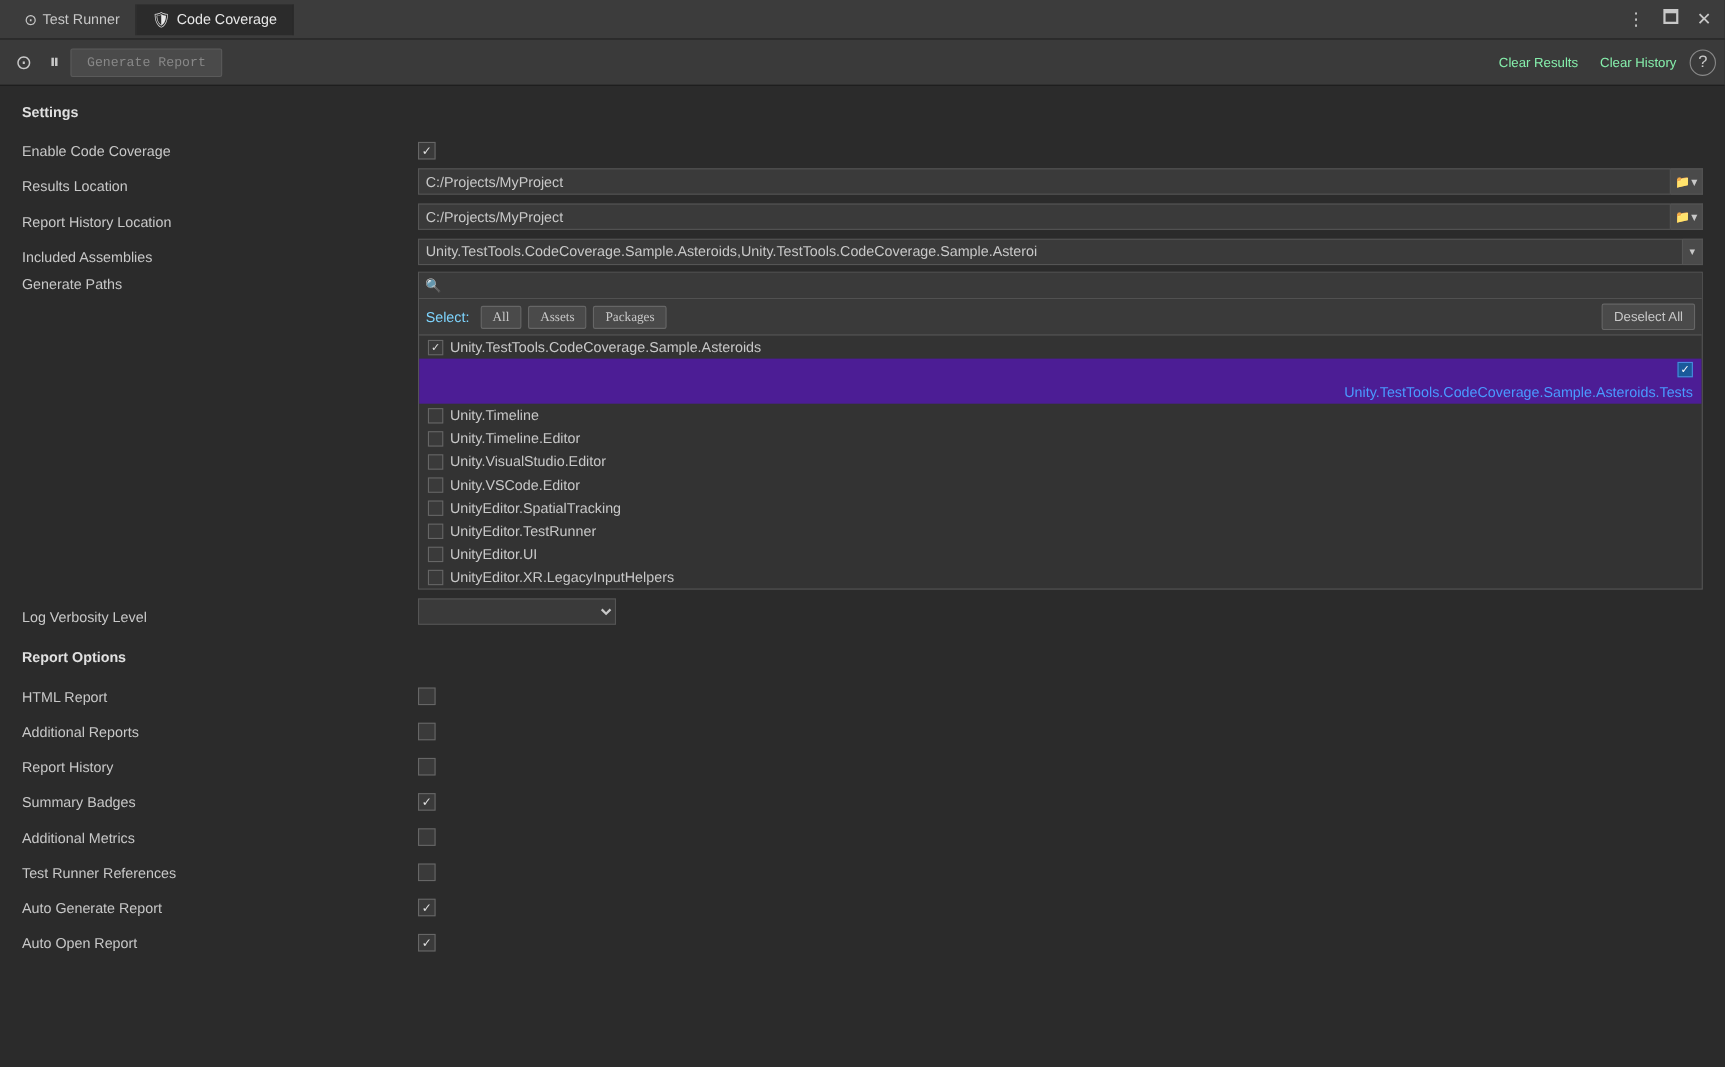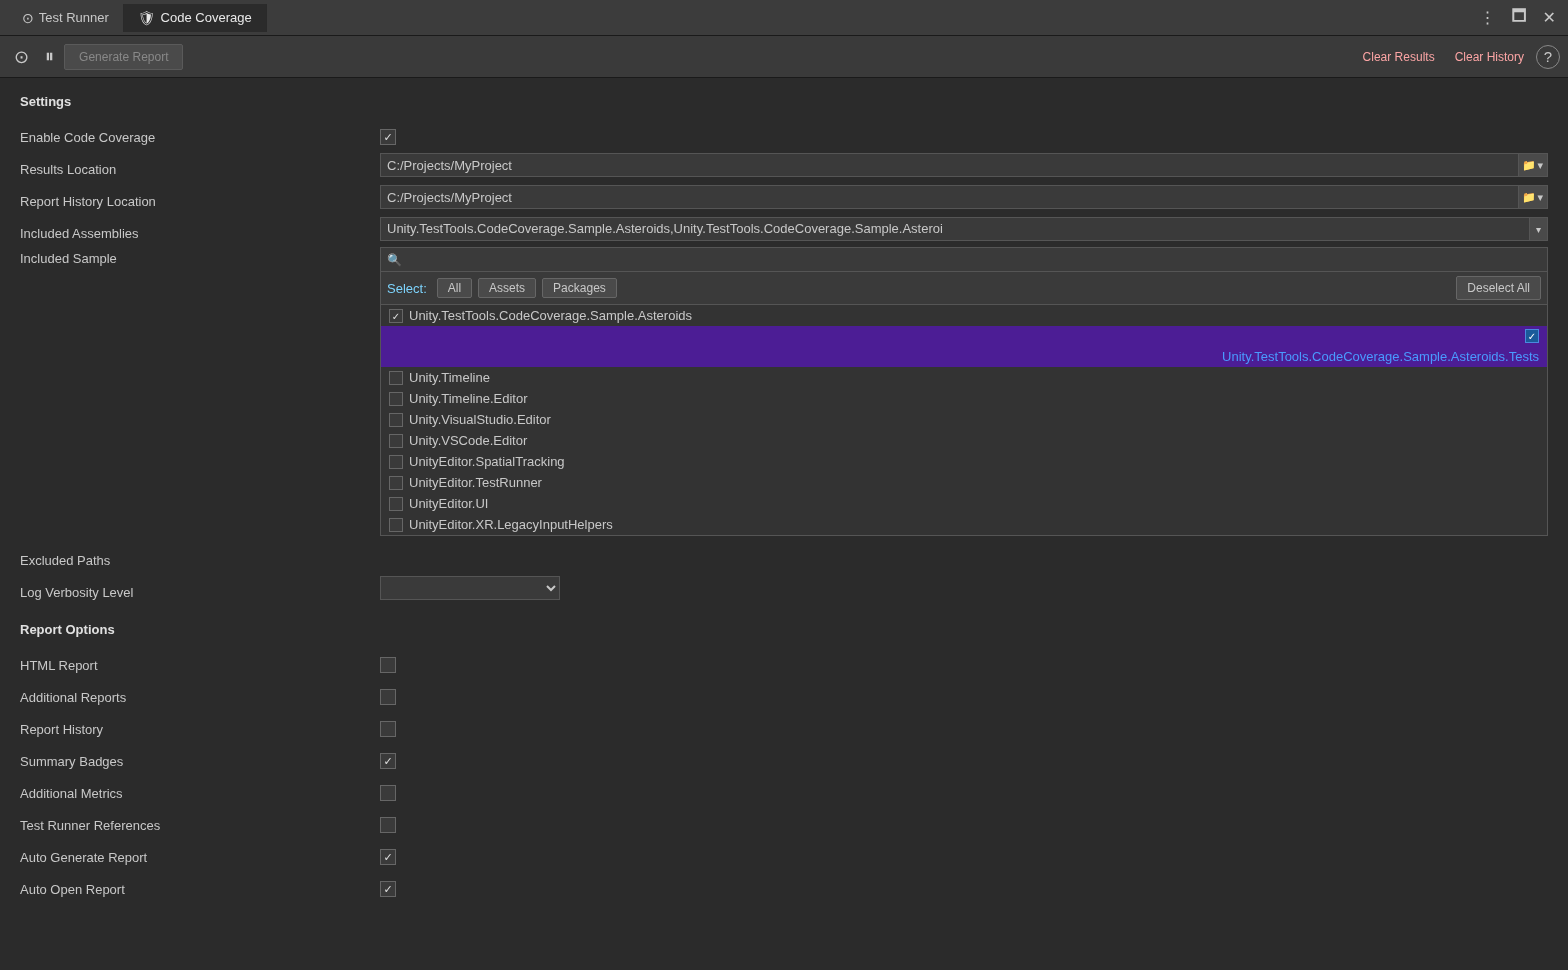--- a/index.html
+++ b/index.html
@@ -72,26 +72,27 @@
       border-radius: 2px;
     }
     .toolbar-generate {
       background: #4a4a4a;
       border: 1px solid #5a5a5a;
       color: #888;
       font-size: 12px;
       padding: 5px 14px;
       cursor: not-allowed;
       border-radius: 2px;
+      font-family: Liberation Mono, monospace;
     }
     .toolbar-spacer { flex: 1; }
     .toolbar-right-btn {
       background: none;
       border: none;
-      color: #fca5a5;
+      color: #86efac;
       font-size: 12px;
       cursor: pointer;
       padding: 5px 8px;
     }
     .toolbar-help {
       background: none;
       border: none;
       color: #c8c8c8;
       font-size: 15px;
       cursor: pointer;
@@ -246,20 +247,21 @@
     }
     .select-label { color: #7dd3fc; font-size: 13px; margin-right: 4px; }
     .select-btn {
       background: #4a4a4a;
       border: 1px solid #666;
       color: #c8c8c8;
       padding: 2px 10px;
       font-size: 12px;
       cursor: pointer;
       border-radius: 2px;
+      font-family: Liberation Serif, serif;
     }
     .deselect-all-btn {
       margin-left: auto;
       background: #4a4a4a;
       border: 1px solid #666;
       color: #c8c8c8;
       padding: 4px 10px;
       font-size: 12px;
       cursor: pointer;
       border-radius: 2px;
@@ -403,21 +405,21 @@
 
   <div class="settings-row">
     <div class="settings-label">Included Assemblies</div>
     <div class="settings-value assemblies-dropdown">
       <div class="assemblies-input">Unity.TestTools.CodeCoverage.Sample.Asteroids,Unity.TestTools.CodeCoverage.Sample.Asteroi</div>
       <button class="dropdown-arrow-btn">▾</button>
     </div>
   </div>
 
   <div class="paths-row">
-    <div class="settings-label">Included Sample</div>
+    <div class="settings-label">Generate Paths</div>
     <div class="settings-value">
       <div class="paths-panel">
 
         <div class="paths-search-row">
           <span class="search-icon">🔍</span>
           <input class="paths-search-input" type="text" placeholder="" style="">
         </div>
 
         <div class="select-row">
           <span class="select-label">Select:</span>
@@ -466,26 +468,20 @@
             </div>
             <div class="assembly-item">
               <div class="item-checkbox"></div>
               <span class="assembly-name">UnityEditor.XR.LegacyInputHelpers</span>
             </div>
           </div>
       </div>
     </div>
   </div>
 
-  <div class="settings-row">
-    <div class="settings-label">Excluded Paths</div>
-    <div class="settings-value">
-      
-    </div>
-  </div>
 
   <div class="settings-row">
     <div class="settings-label">Log Verbosity Level</div>
     <div class="settings-value">
       <select class="verbosity-dropdown">
         <option></option>
         <option>Info</option>
         <option>Verbose</option>
         <option>Warning</option>
         <option>Error</option>

